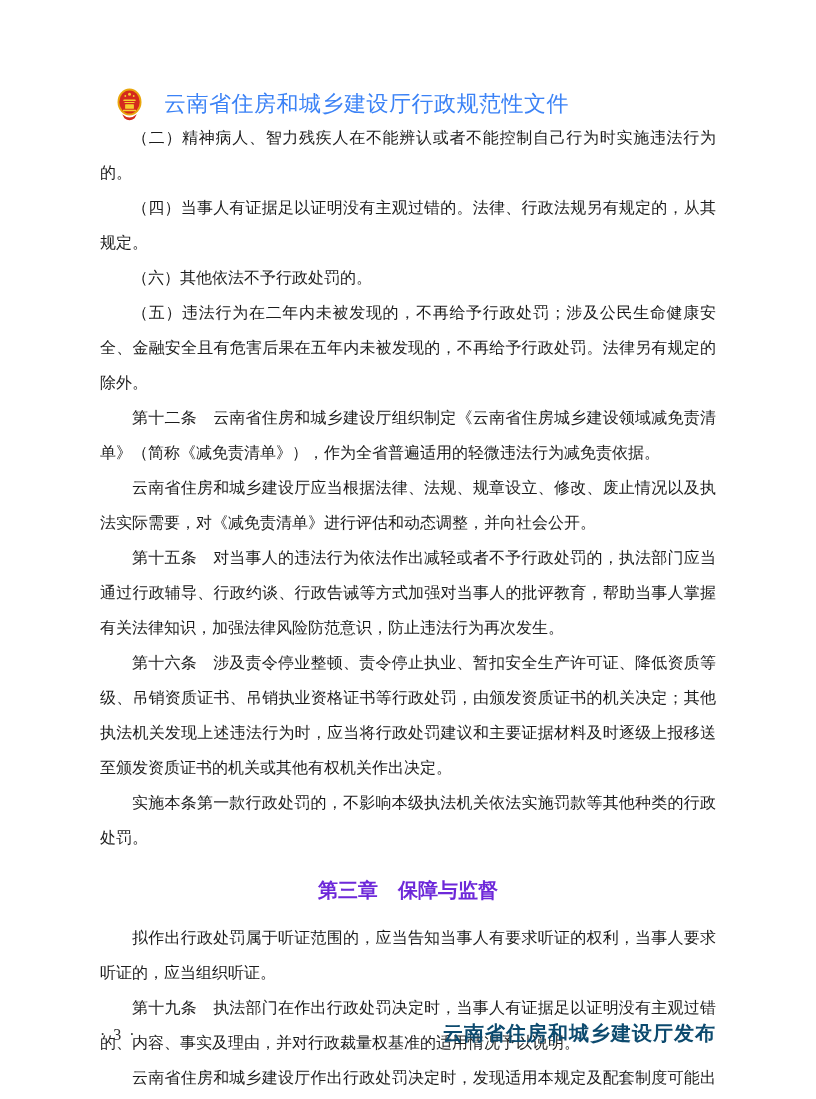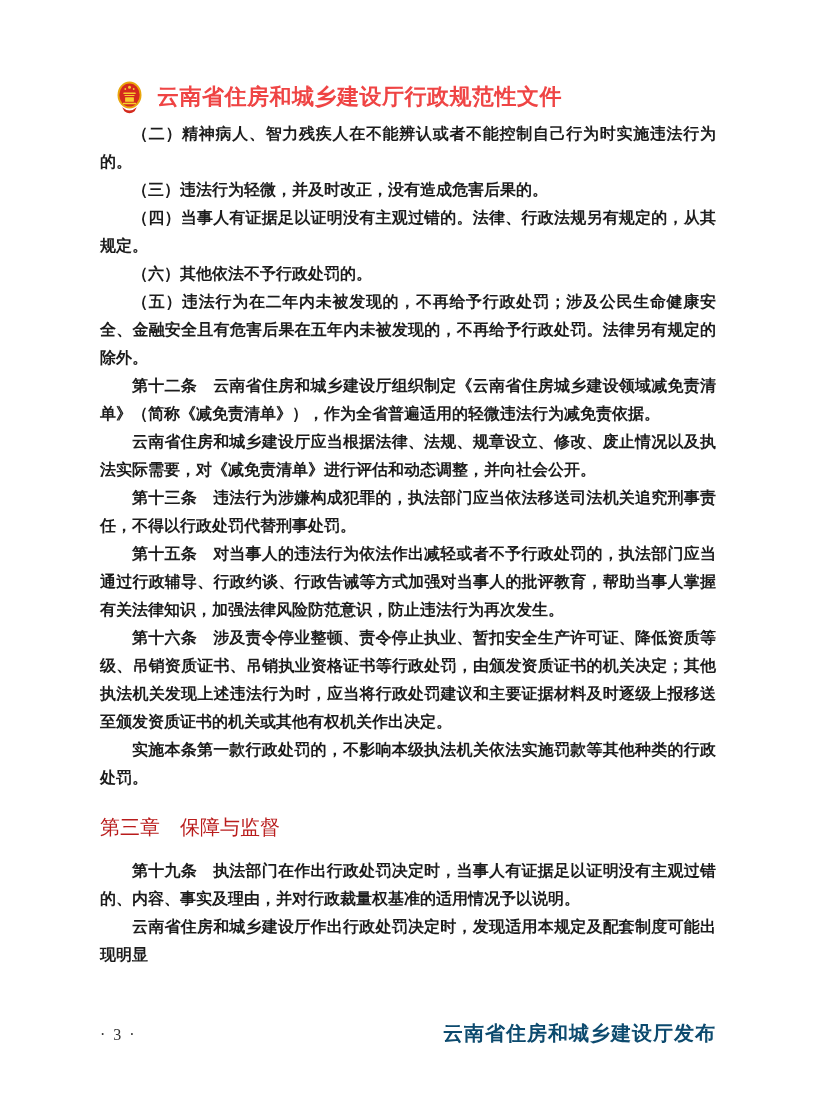--- a/index.html
+++ b/index.html
@@ -25,53 +25,52 @@
     align-items: center;
     gap: 7px;
   }
   .emblem {
     width: 25px;
     height: 33px;
     flex: 0 0 auto;
     display: inline-block;
   }
   .doc-title {
-    margin: 8px;
+    margin: 15px;
     font-size: 22px;
-    font-weight: bold;
-    color: #ef4444;
+    font-weight: normal;
+    color: #3b82f6;
     letter-spacing: 0.5px;
     white-space: nowrap;
     font-family: "Liberation Serif", "DejaVu Serif", serif;
   }
   
   .doc-body {
     position: absolute;
     top: 120px;
     left: 100px;
     width: 616px;
     color: #1c1c1c;
   }
   .doc-body p.para {
     margin: 0;
     font-size: 16px;
-    line-height: 28px;
+    line-height: 35px;
     text-align: justify;
     text-justify: inter-ideograph;
     text-indent: 2em;
     color: #1c1c1c;
-    font-weight: bold;
   }
   .doc-body p.chapter-heading {
     margin: 22px 0 16px 0;
     font-size: 20px;
-    font-weight: normal;
-    text-align: left;
+    font-weight: bold;
+    text-align: center;
     text-indent: 0;
-    color: #b91c1c;
+    color: #6d28d9;
   }
   
   .doc-footer {
     position: absolute;
     left: 100px;
     right: 100px;
     top: 1020px;
     display: flex;
     justify-content: space-between;
     align-items: baseline;
@@ -110,31 +109,30 @@
           <rect x="5.7" y="21.8" width="13.6" height="1.5" rx="0.7"></rect>
         </g>
         <path d="M5.2 26.2 Q12.5 32.6 19.8 26.2 L17.6 30.2 Q12.5 34.2 7.4 30.2 Z" fill="#d42a1d"></path>
       </svg>
     </span>
     <h1 class="doc-title">云南省住房和城乡建设厅行政规范性文件</h1>
   </header>
 
   <main class="doc-body" id="body-container">
       <p class="para">（二）精神病人、智力残疾人在不能辨认或者不能控制自己行为时实施违法行为的。</p>
-      <p class="para">（三）违法行为轻微，并及时改正，没有造成危害后果的。</p>
       <p class="para">（四）当事人有证据足以证明没有主观过错的。法律、行政法规另有规定的，从其规定。</p>
       <p class="para">（六）其他依法不予行政处罚的。</p>
       <p class="para">（五）违法行为在二年内未被发现的，不再给予行政处罚；涉及公民生命健康安全、金融安全且有危害后果在五年内未被发现的，不再给予行政处罚。法律另有规定的除外。</p>
       <p class="para">第十二条　云南省住房和城乡建设厅组织制定《云南省住房城乡建设领域减免责清单》（简称《减免责清单》），作为全省普遍适用的轻微违法行为减免责依据。</p>
       <p class="para">云南省住房和城乡建设厅应当根据法律、法规、规章设立、修改、废止情况以及执法实际需要，对《减免责清单》进行评估和动态调整，并向社会公开。</p>
-      <p class="para">第十三条　违法行为涉嫌构成犯罪的，执法部门应当依法移送司法机关追究刑事责任，不得以行政处罚代替刑事处罚。</p>
       <p class="para">第十五条　对当事人的违法行为依法作出减轻或者不予行政处罚的，执法部门应当通过行政辅导、行政约谈、行政告诫等方式加强对当事人的批评教育，帮助当事人掌握有关法律知识，加强法律风险防范意识，防止违法行为再次发生。</p>
       <p class="para">第十六条　涉及责令停业整顿、责令停止执业、暂扣安全生产许可证、降低资质等级、吊销资质证书、吊销执业资格证书等行政处罚，由颁发资质证书的机关决定；其他执法机关发现上述违法行为时，应当将行政处罚建议和主要证据材料及时逐级上报移送至颁发资质证书的机关或其他有权机关作出决定。</p>
       <p class="para">实施本条第一款行政处罚的，不影响本级执法机关依法实施罚款等其他种类的行政处罚。</p>
       <p class="chapter-heading">第三章　保障与监督</p>
+      <p class="para">拟作出行政处罚属于听证范围的，应当告知当事人有要求听证的权利，当事人要求听证的，应当组织听证。</p>
       <p class="para">第十九条　执法部门在作出行政处罚决定时，当事人有证据足以证明没有主观过错的、内容、事实及理由，并对行政裁量权基准的适用情况予以说明。</p>
       <p class="para">云南省住房和城乡建设厅作出行政处罚决定时，发现适用本规定及配套制度可能出现明显</p>
     </main>
 
   <footer class="doc-footer">
     <span class="page-number">· 3 ·</span>
     <span class="publisher">云南省住房和城乡建设厅发布</span>
   </footer>
 
 </div>

